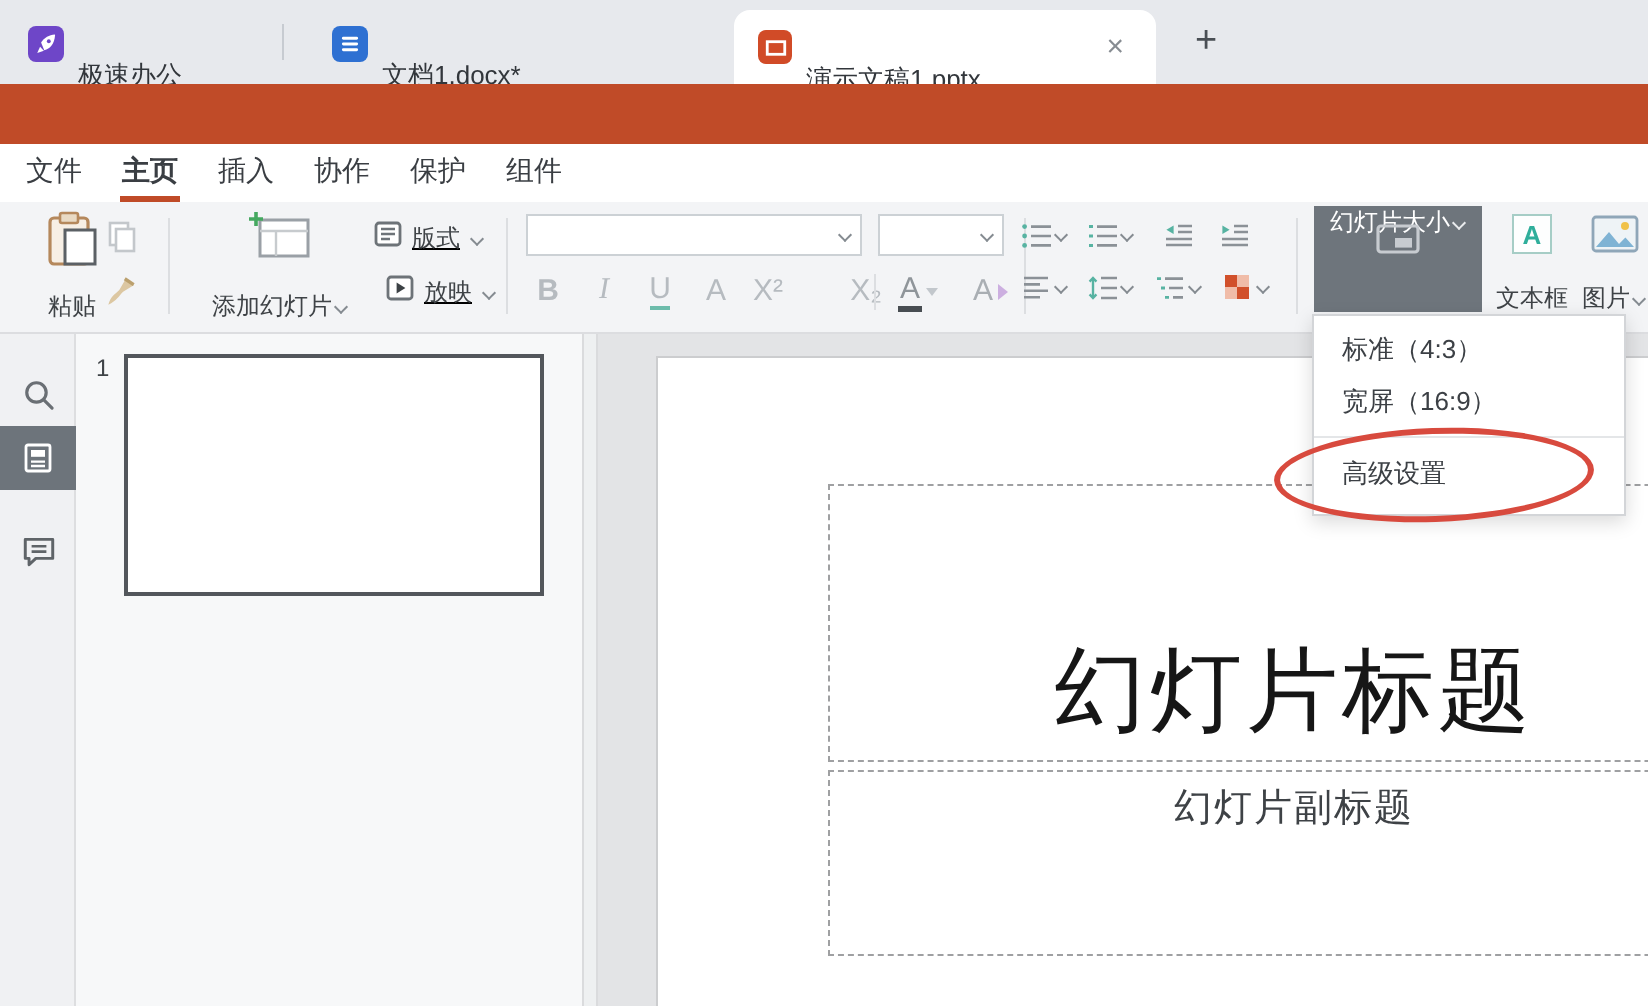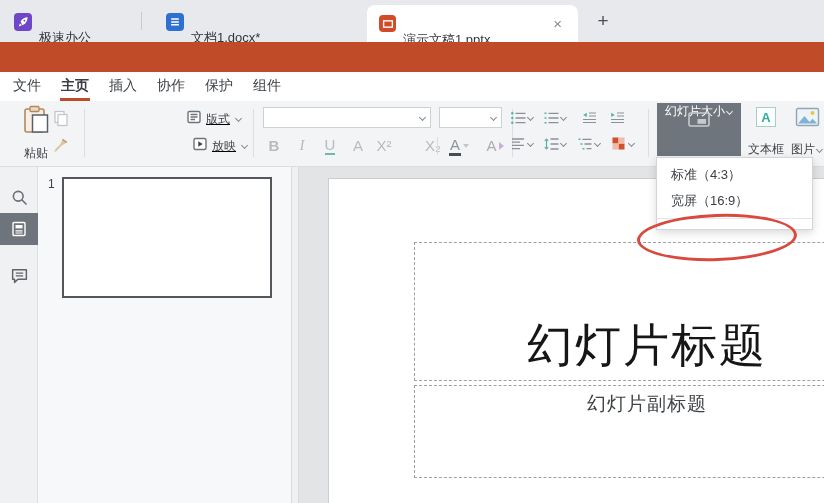--- a/index.html
+++ b/index.html
@@ -173,20 +173,33 @@
         </svg>
     </span>
     <span style="position:absolute;left:51px;top:35px;">
       <svg width="19" height="19" viewBox="0 0 18 18">
           <path d="M3 15.5c1-4 3.2-5 5.2-7l3-5.2 4 2.8-5.2 3.2c-2 2-3 4.2-7 6.2z" fill="#dcc7a2"></path>
           <path d="M10.8 3.2l4.2 2.8" stroke="#bba06e" stroke-width="1.6"></path>
         </svg>
     </span>
     <div class="vsep" style="left:84px;"></div>
 
+    <div class="big-btn" style="left:101px;top:4px;width:78px;height:57px;">
+      <span>
+        <svg width="32" height="26" viewBox="0 0 32 26">
+            <rect x="6" y="5" width="24" height="18" fill="#fff" stroke="#9aa0a6" stroke-width="1.5"></rect>
+            <path d="M6 10.5h24M14 10.5V23" stroke="#c7cbce" stroke-width="1.2"></path>
+            <path d="M4 1v7M.5 4.5h7" stroke="#45a860" stroke-width="1.8"></path>
+          </svg>
+      </span>
+      <span style="display:flex;align-items:center;">
+        <span class="rlabel">添加幻灯片</span>
+        <span class="chev"></span>
+      </span>
+    </div>
 
     <div class="small-row" style="left:186px;top:8px;">
       <span>
         <svg width="16" height="16" viewBox="0 0 16 16">
             <rect x="2" y="2.5" width="12" height="11" rx="1.5" fill="#fff" stroke="#6d7378" stroke-width="1.4"></rect>
             <path d="M4.5 5.5h7M4.5 8h7M4.5 10.5h4.5" stroke="#6d7378" stroke-width="1.3"></path>
           </svg>
       </span>
       <span class="rlabel">版式</span>
       <span class="chev"></span>
@@ -361,17 +374,18 @@
           <span>幻灯片副标题</span>
         </div>
       </div>
     </div>
   </div>
 
   <div class="dropdown">
     <div class="dd-item">标准（4:3）</div>
     <div class="dd-item">宽屏（16:9）</div>
     <div class="dd-sep"></div>
+    <div class="dd-item adv">高级设置</div>
   </div>
 
   <div class="annot"></div>
 
 </div>
 
 </body></html>

